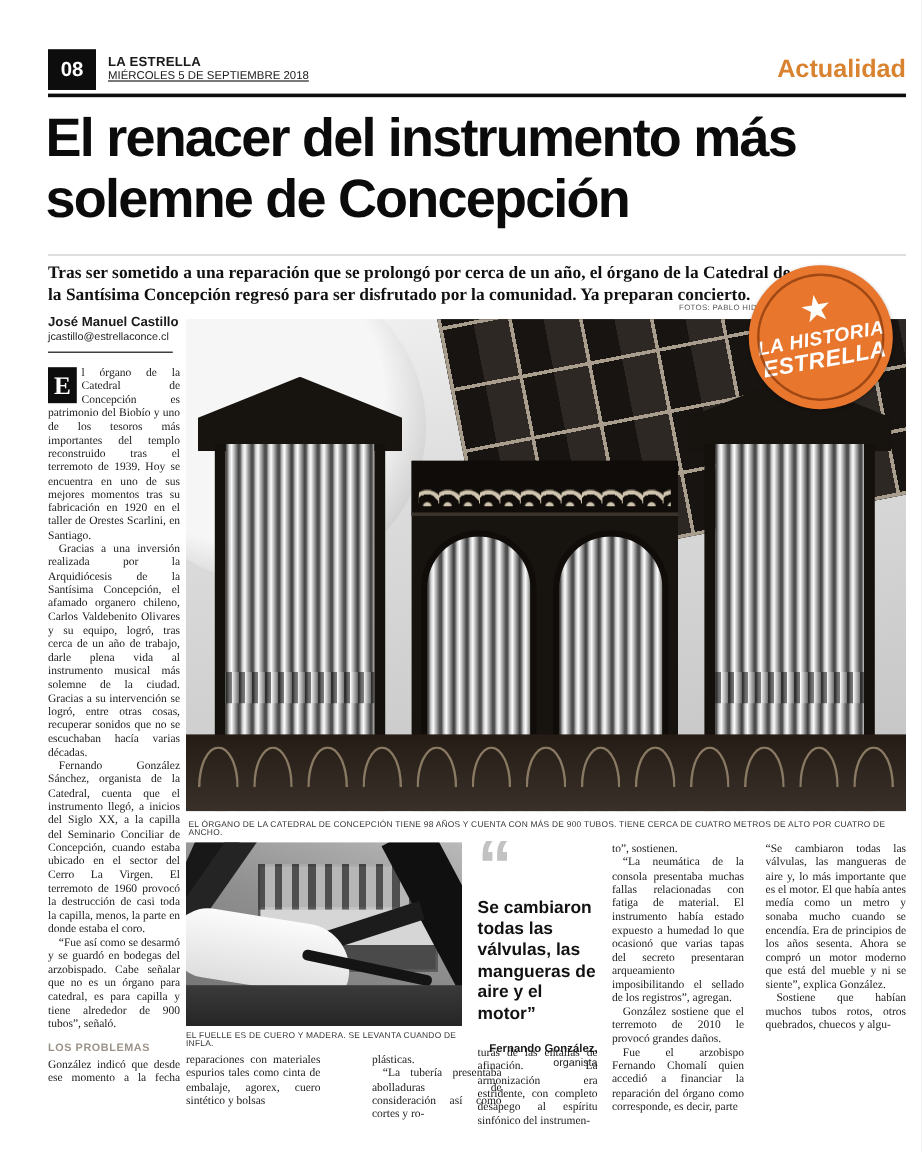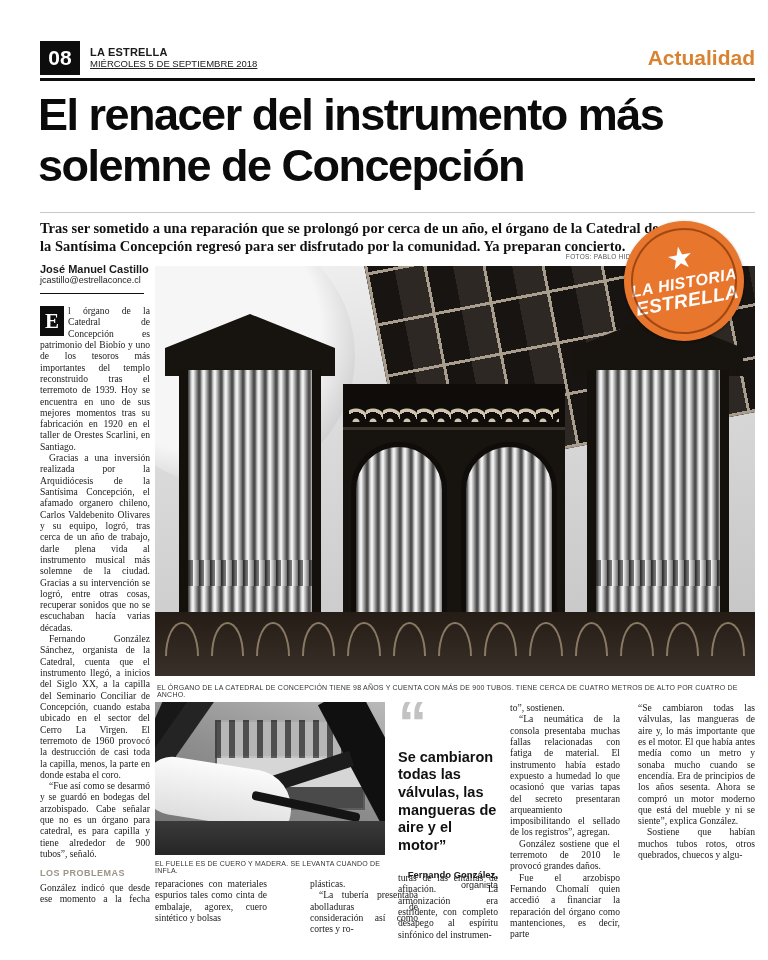--- a/index.html
+++ b/index.html
@@ -4,21 +4,21 @@
 <style>
   * { margin:0; padding:0; box-sizing:border-box; }
   html,body { background:#e9e9e9; }
   .page {
     position:relative; width:768px; height:960px; margin:0 auto;
     background:#ffffff; overflow:hidden;
     font-family:"Liberation Serif", serif; color:#1a1a1a;
   }
   
   .header { position:absolute; left:40px; top:40px; width:715px; height:36px; display:flex; align-items:center; }
-  .pagenum { width:40px; height:34px; background:#0d0d0d; color:#fff; font-family:"Liberation Sans",sans-serif; font-weight:bold; font-size:21px; display:flex; align-items:center; justify-content:center; }
+  .pagenum { width:40px; height:34px; background:#0d0d0d; color:#fff; font-family:"Liberation Sans",sans-serif; font-weight:bold; font-size:17px; display:flex; align-items:center; justify-content:center; }
   .masthead { margin-left:10px; font-family:"Liberation Sans",sans-serif; line-height:1.15; }
   .masthead .paper { font-weight:bold; font-size:11px; letter-spacing:.2px; }
   .masthead .date { font-size:9.5px; color:#222;text-decoration:underline; }
   .section { margin-left:auto; font-family:"Liberation Sans",sans-serif; font-weight:bold; font-size:21px; color:#d9822f; }
   .header-rule { position:absolute; left:40px; top:78px; width:715px; height:3px; background:#0d0d0d; }
   
   .headline { position:absolute; left:38px; top:90px; width:720px;
     font-family:"Liberation Sans",sans-serif; font-weight:bold; font-size:45px;
     line-height:1.13; letter-spacing:-1.5px; color:#0b0b0b; }
   .deck-rule { position:absolute; left:40px; top:212px; width:715px; height:1px; background:#c9c9c9; }
@@ -228,20 +228,20 @@
     </div>
   </div>
   <div class="colC bodytext">
     <p>turas de las entallas de afinación. La armonización era estridente, con completo desapego al espíritu sinfónico del instrumen-</p>
   </div>
 
   <div class="colD bodytext">
     <p>to”, sostienen.</p>
     <p>“La neumática de la consola presentaba muchas fallas relacionadas con fatiga de material. El instrumento había estado expuesto a humedad lo que ocasionó que varias tapas del secreto presentaran arqueamiento imposibilitando el sellado de los registros”, agregan.</p>
     <p>González sostiene que el terremoto de 2010 le provocó grandes daños.</p>
-    <p>Fue el arzobispo Fernando Chomalí quien accedió a financiar la reparación del órgano como mantenciones, es decir, parte</p>
+    <p>Fue el arzobispo Fernando Chomalí quien accedió a financiar la reparación del órgano como corresponde, es decir, parte</p>
   </div>
   <div class="colE bodytext">
     <p>“Se cambiaron todas las válvulas, las mangueras de aire y, lo más importante que es el motor. El que había antes medía como un metro y sonaba mucho cuando se encendía. Era de principios de los años sesenta. Ahora se compró un motor moderno que está del mueble y ni se siente”, explica González.</p>
     <p>Sostiene que habían muchos tubos rotos, otros quebrados, chuecos y algu-</p>
   </div>
 
 </div>
 
 </body></html>

